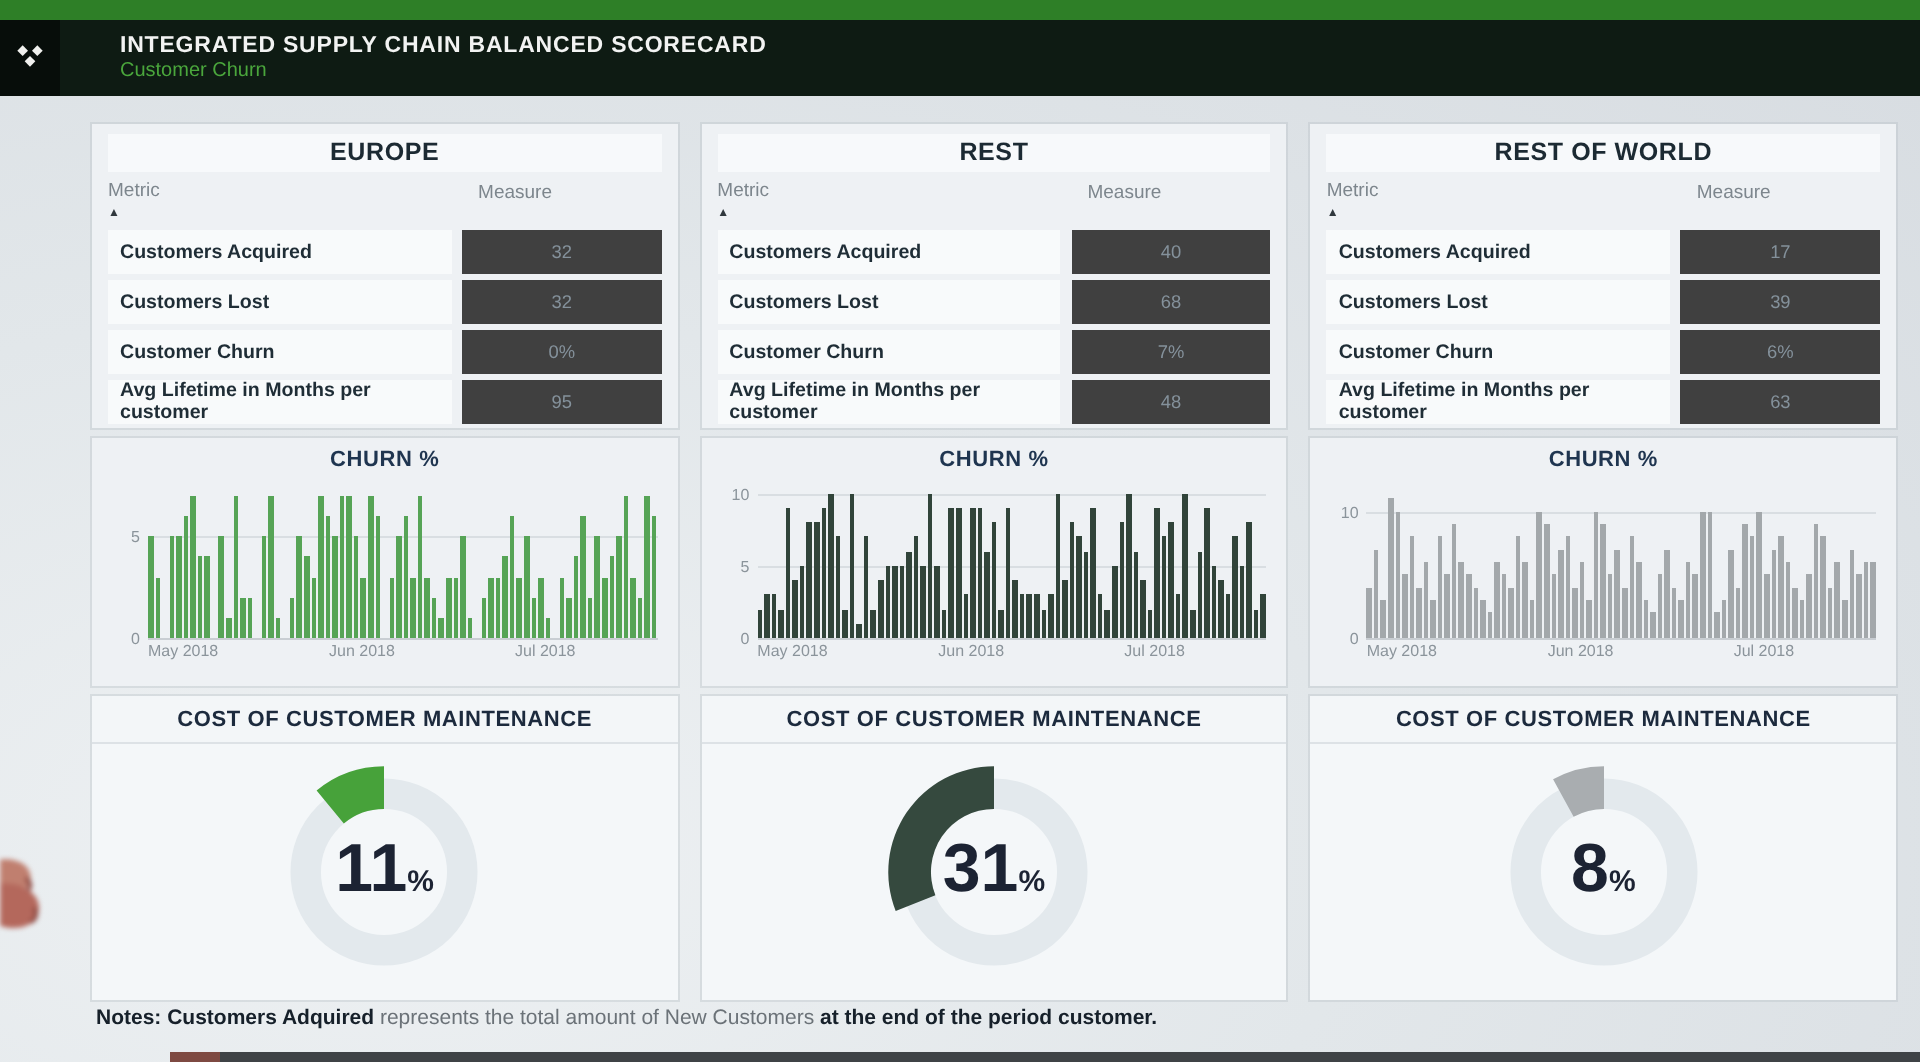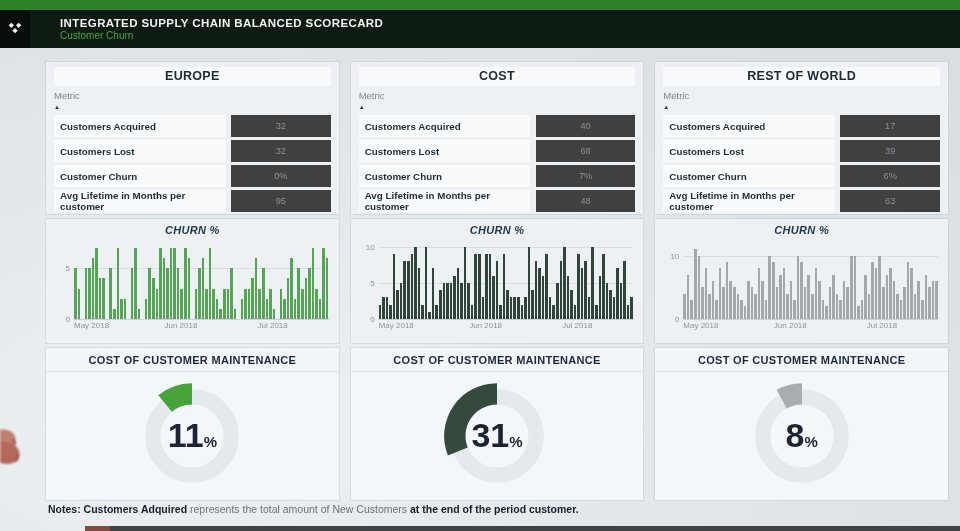--- a/index.html
+++ b/index.html
@@ -16,30 +16,30 @@
   .header-text{margin-left:30px;display:flex;flex-direction:column;justify-content:center;}
   .header-title{color:#f2f3f2;font-size:11.5px;font-weight:bold;letter-spacing:.4px;}
   .header-subtitle{color:#4aa63c;font-size:10px;margin-top:1px;}
   
   .main{position:absolute;top:62px;left:46px;width:902px;display:grid;grid-template-columns:repeat(3,1fr);column-gap:12px;}
   .col{display:flex;flex-direction:column;row-gap:5px;}
   .panel{background:#eef1f4;box-shadow:0 0 0 1px rgba(180,188,194,.35);}
   
   .tpanel{height:152px;padding:5px 8px 4px 8px;box-sizing:border-box;overflow:hidden;}
   .rtitle{background:#f7f9fb;height:19px;line-height:19px;text-align:center;font-size:12.5px;font-weight:bold;color:#1c2a33;letter-spacing:.3px;margin-bottom:5px;}
-  .thead{display:flex;height:21px;margin-bottom:3px;align-items:flex-start;flex-direction:column;}
+  .thead{display:flex;height:21px;margin-bottom:3px;align-items:flex-start;}
   .th-metric{flex:0 0 62%;display:flex;flex-direction:column;font-size:9.5px;color:#7d868d;line-height:10px;cursor:pointer;}
   .th-metric .sort{font-size:6px;color:#30383d;margin-top:1px;}
   .th-measure{flex:1;margin-left:2%;font-size:9.5px;color:#7d868d;padding-left:8px;cursor:pointer;}
   .trow{display:flex;height:22px;margin-bottom:3px;}
   .cell-metric{flex:0 0 62%;background:#f8fafb;font-size:9.8px;font-weight:bold;color:#1f2d36;display:flex;align-items:center;padding-left:6px;box-sizing:border-box;}
   .cell-measure{flex:1;margin-left:2%;background:#404040;font-size:9.2px;color:#84919b;display:flex;align-items:center;justify-content:center;}
   
   .cpanel{height:124px;padding:5px 8px 2px 8px;box-sizing:border-box;}
-  .ctitle{text-align:center;font-size:11px;font-weight:bold;color:#1f3550;letter-spacing:.3px;height:15px;font-style:italic;}
+  .ctitle{text-align:center;font-size:11px;font-weight:bold;color:#1f3550;letter-spacing:.3px;height:15px;}
   .chart{position:relative;height:98px;}
   .plot{position:absolute;left:20px;right:2px;top:4px;height:76px;border-bottom:1px solid #c9ced3;display:flex;align-items:flex-end;column-gap:1px;}
   .bar{flex:1 1 0;min-width:1px;}
   .gridline{position:absolute;left:20px;right:2px;height:1px;background:#d9dee2;}
   .ytick{position:absolute;left:0;width:16px;text-align:right;font-size:8px;color:#8b949b;}
   .xlabels{position:absolute;left:20px;right:2px;top:82px;height:12px;}
   .xlabel{position:absolute;font-size:8px;color:#8b949b;white-space:nowrap;}
   
   .dpanel{height:152px;box-sizing:border-box;display:flex;flex-direction:column;}
   .dtitle{text-align:center;font-size:11px;font-weight:bold;color:#1c2a3d;letter-spacing:.3px;padding:6px 0 5px 0;border-bottom:1px solid #dde2e6;background:#f3f6f8;}
@@ -200,21 +200,21 @@
             <circle cx="60" cy="60" r="38.5" fill="none" stroke="#e3e9ed" stroke-width="15"></circle>
             <path d="M60,8 A52,52 0 0 0 26.853952533068153,19.933311375658946 L40.239856317790625,36.11408947395053 A31,31 0 0 1 60,29 Z" fill="#47a23a"></path>
           </svg>
         <div class="dlabel"><span class="dnum">11</span><span class="dpct">%</span></div>
       </div>
     </div>
   </section>
 
   <section class="col">
     <div class="panel tpanel">
-      <div class="rtitle">COST</div>
+      <div class="rtitle">REST</div>
       <div class="thead">
         <div class="th-metric">
           <span>Metric</span>
           <span class="sort">▲</span>
         </div>
         <div class="th-measure">Measure</div>
       </div>
       <div class="tbody">
           <div class="trow">
             <div class="cell-metric">Customers Acquired</div>

